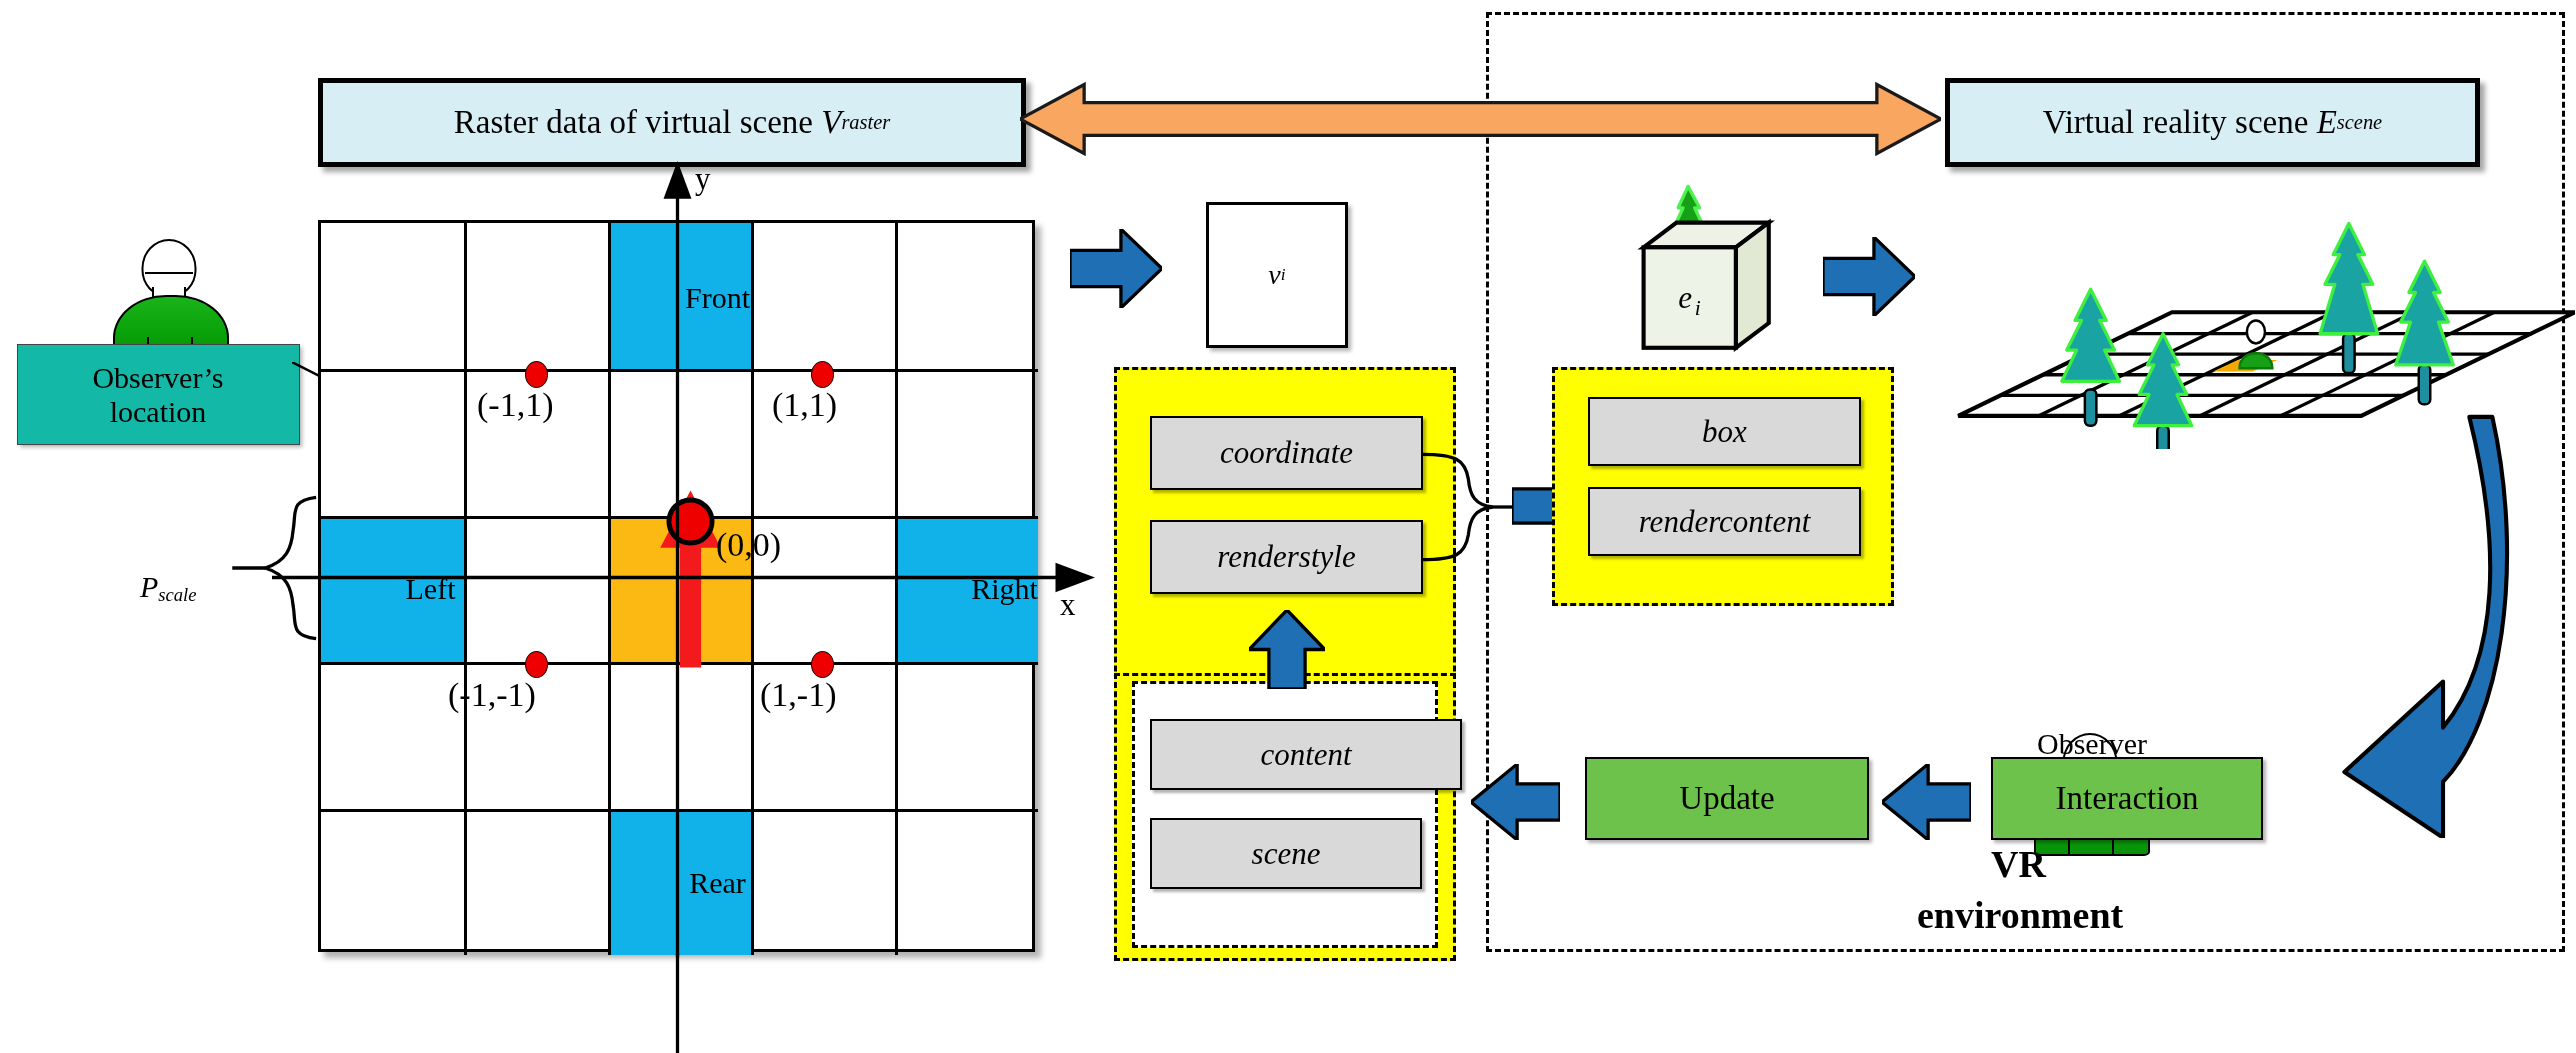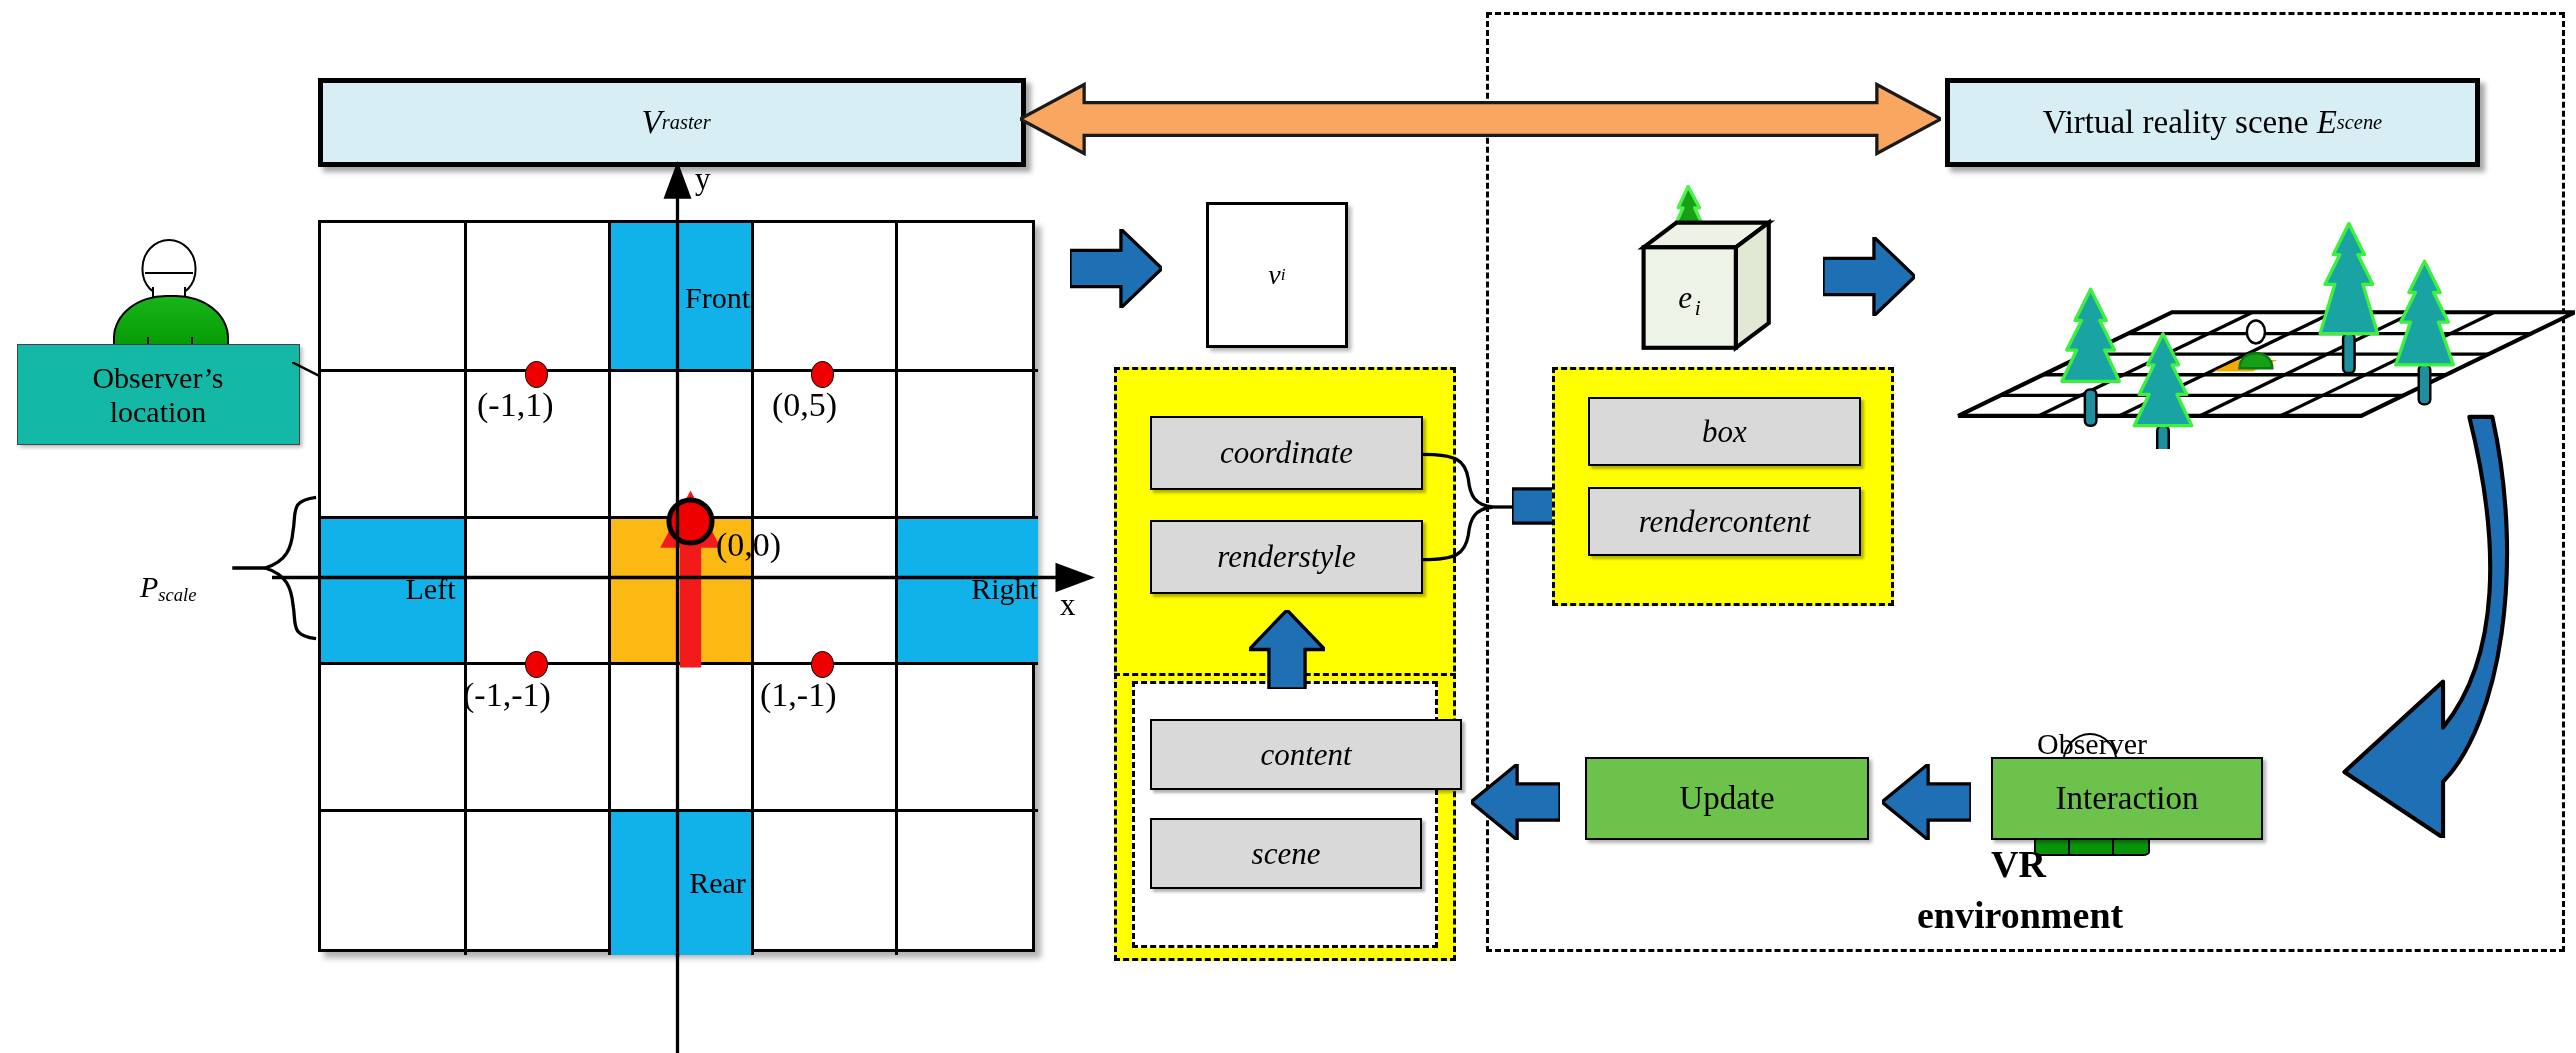--- a/index.html
+++ b/index.html
@@ -66,20 +66,21 @@
 
   .plain{position:absolute;font-size:33px;white-space:nowrap;}
   .bold{font-weight:bold;}
 </style>
 </head>
 <body>
 
 <div class="dashedRegion" style="left:1486px;top:11.5px;width:1079px;height:940px;"></div>
 
 <div class="hdrbox abs" style="left:318px;top:78px;width:698px;height:79px;">
+  <span>Raster data of virtual scene</span>
   <span>&nbsp;</span>
   <span class="ital">V</span>
     <span class="sub">raster</span>
 </div>
 
 <div class="hdrbox abs" style="left:1945px;top:78px;width:525px;height:79px;">
   <span>Virtual reality scene</span>
   <span>&nbsp;</span>
   <span class="ital">E</span>
     <span class="sub">scene</span>
@@ -135,24 +136,24 @@
 
   <div class="cellLabel" style="left:287px;top:58px;width:143px;">Front</div>
   <div class="cellLabel" style="left:0px;top:349px;width:143px;">Left</div>
   <div class="cellLabel" style="left:574px;top:349px;width:143px;">Right</div>
   <div class="cellLabel" style="left:287px;top:643px;width:143px;">Rear</div>
 
   <div class="dot" style="left:204px;top:138px;"></div>
   <div class="dotlabel" style="left:156px;top:163px;">(-1,1)</div>
 
   <div class="dot" style="left:490px;top:138px;"></div>
-  <div class="dotlabel" style="left:451px;top:163px;">(0,5)</div>
+  <div class="dotlabel" style="left:451px;top:163px;">(1,1)</div>
 
   <div class="dot" style="left:204px;top:428px;"></div>
-  <div class="dotlabel" style="left:142px;top:453px;">(-1,-1)</div>
+  <div class="dotlabel" style="left:127px;top:453px;">(-1,-1)</div>
 
   <div class="dot" style="left:490px;top:428px;"></div>
   <div class="dotlabel" style="left:439px;top:453px;">(1,-1)</div>
 
   <svg class="abs" style="left:331px;top:262px;width:77px;height:183px;" viewBox="0 0 94 222">
     <polygon points="47,6 84,76 60,76 60,222 34,222 34,76 10,76" fill="#f21a1a"></polygon>
   </svg>
 
   <svg class="abs" style="left:343px;top:272px;width:53px;height:53px;" viewBox="0 0 64 64">
     <circle cx="32" cy="32" r="26" fill="#ee0000" stroke="#000" stroke-width="6"></circle>

